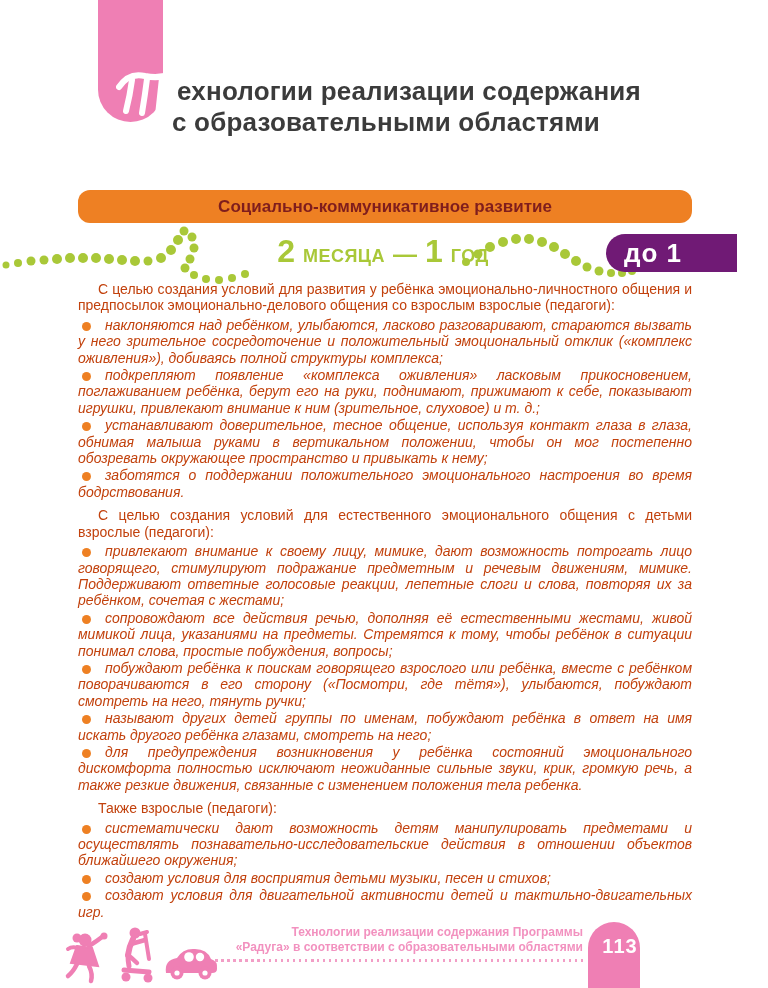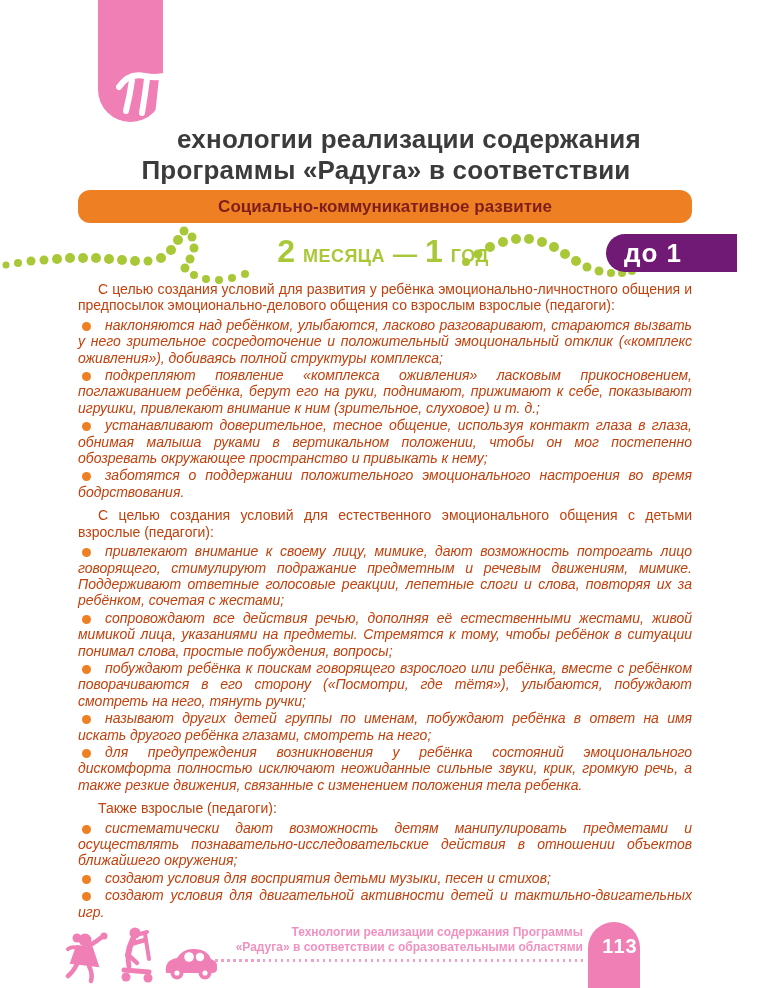--- a/index.html
+++ b/index.html
@@ -13,21 +13,21 @@
     position:absolute;left:98px;top:0;width:65px;height:122px;
     background:#ef7fb4;border-radius:0 0 33px 33px;
   }
   .tglyph{position:absolute;left:116px;top:68px;width:58px;height:52px;}
   
   .title{
     position:absolute;left:80px;top:76px;width:612px;
     font-size:26px;font-weight:bold;line-height:31px;color:#3b3b3b;
     text-align:center;letter-spacing:.2px;
   }
-  .title .l1{margin-left:46px;margin-top:48px;}
+  .title .l1{margin-left:46px;}
   
   .banner{
     position:absolute;left:78px;top:190px;width:614px;height:33px;
     background:#ee8023;border-radius:12px;color:#7f1d1d;
     font-size:17px;font-weight:bold;text-align:center;line-height:33px;
   }
   
   .age-line{
     position:absolute;left:258px;top:233px;width:250px;height:42px;
     display:flex;align-items:baseline;justify-content:center;gap:8px;
@@ -82,21 +82,20 @@
     <path d="M3,19 Q13,4 29,8 Q43,11 55,6"></path>
     <path d="M16,12 Q14,27 10,43"></path>
     <path d="M31,11 Q29,27 26,45"></path>
     <path d="M46,10 Q44,28 42,47"></path>
     <path d="M42,47 Q44,50 49,48"></path>
   </g>
 </svg>
 
 <div class="title">
   <div class="l1">ехнологии реализации содержания</div>
-  <div>Программы «Радуга» в соответствии</div>
   <div>с образовательными областями</div>
 </div>
 
 <div class="banner">Социально-коммуникативное развитие</div>
 
 <svg class="dots-svg" style="left:0;top:225px;" width="256" height="62" viewBox="0 0 256 62">
   <g fill="#a9c838">
     <circle cx="6" cy="40" r="3.5"></circle>
       <circle cx="18" cy="38" r="4"></circle>
       <circle cx="31" cy="36" r="4.5"></circle>

